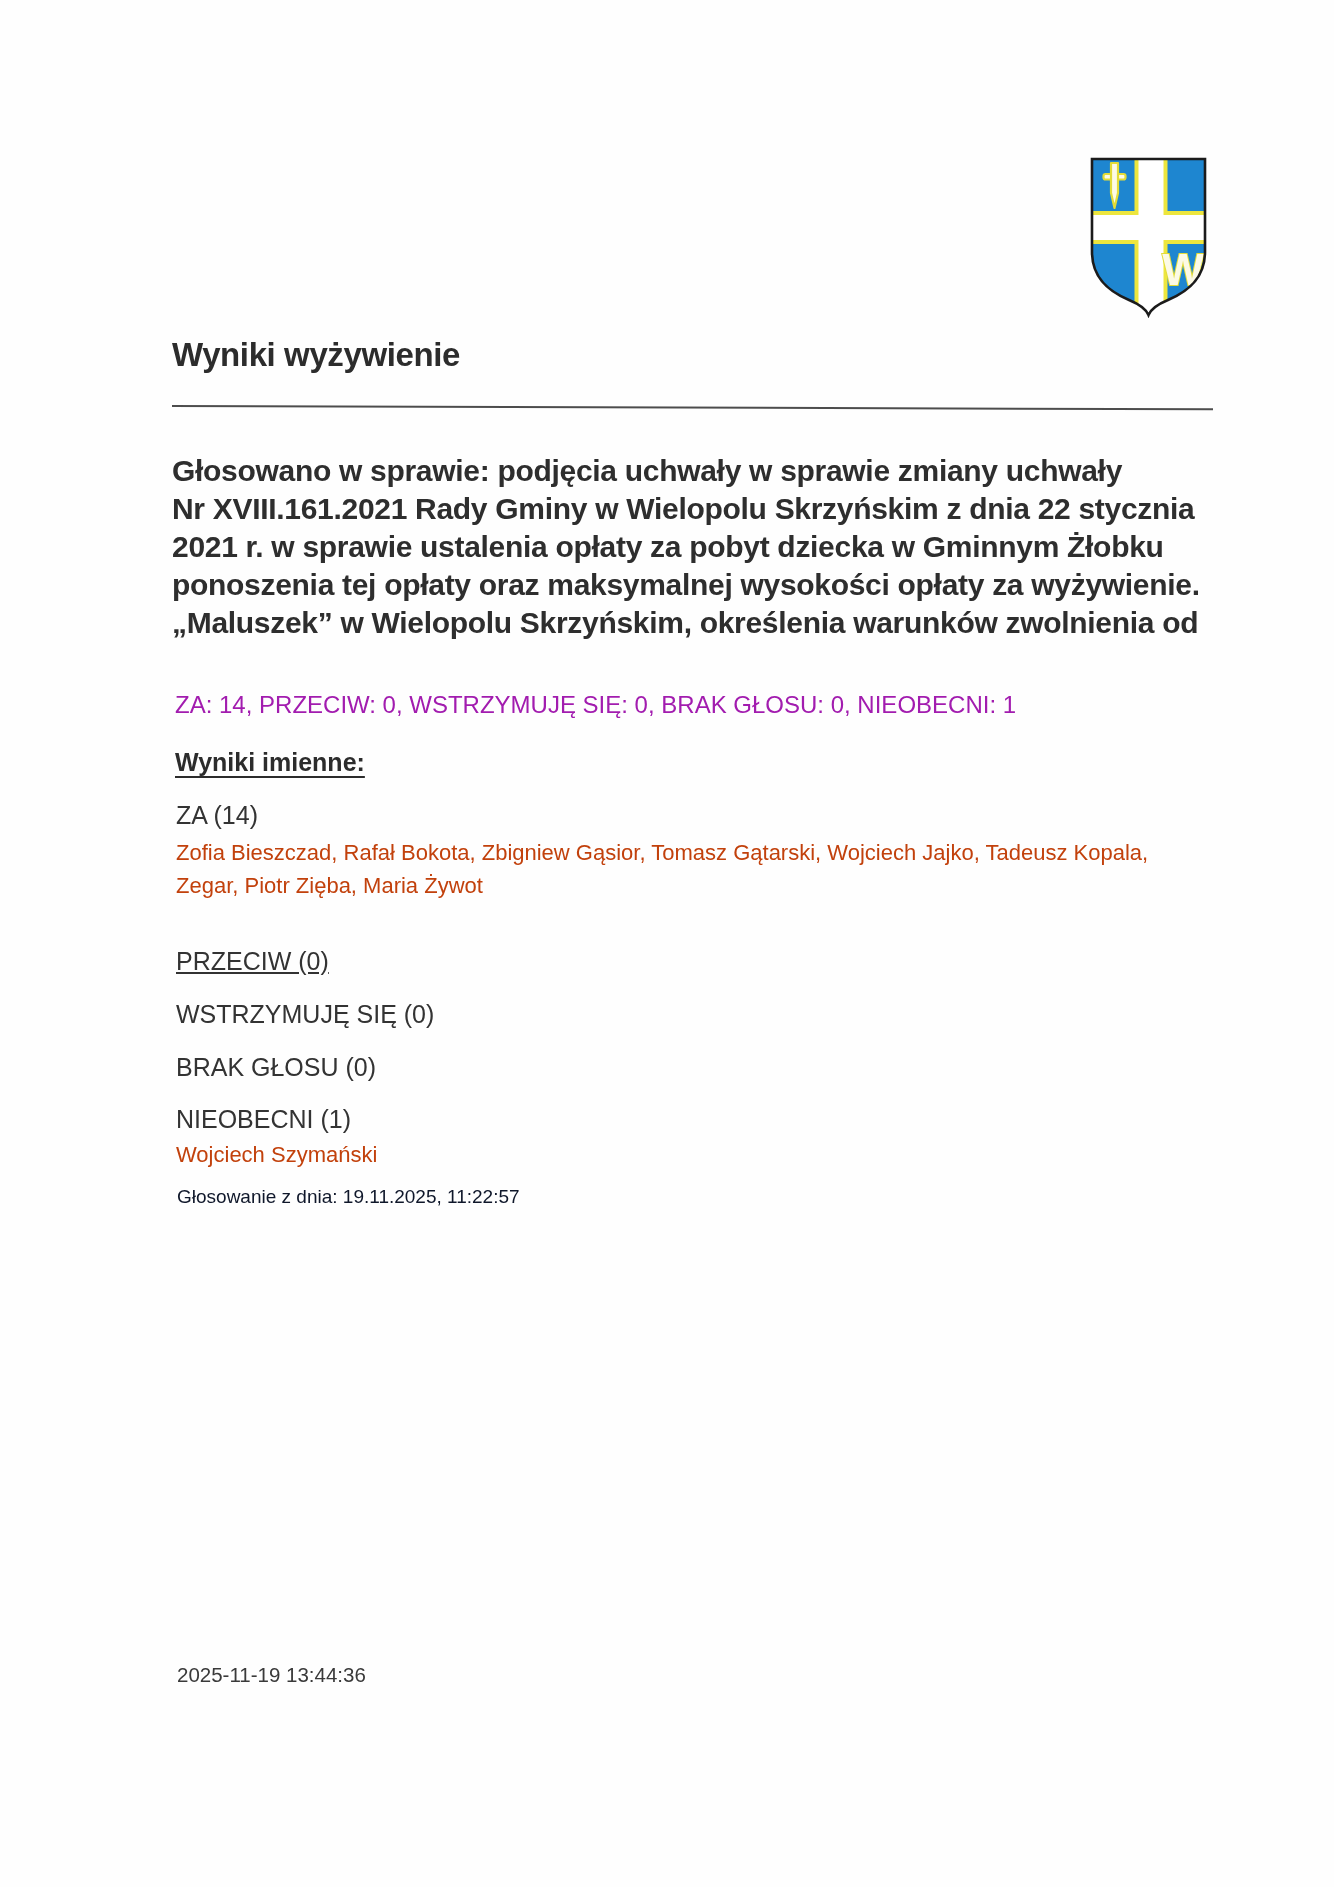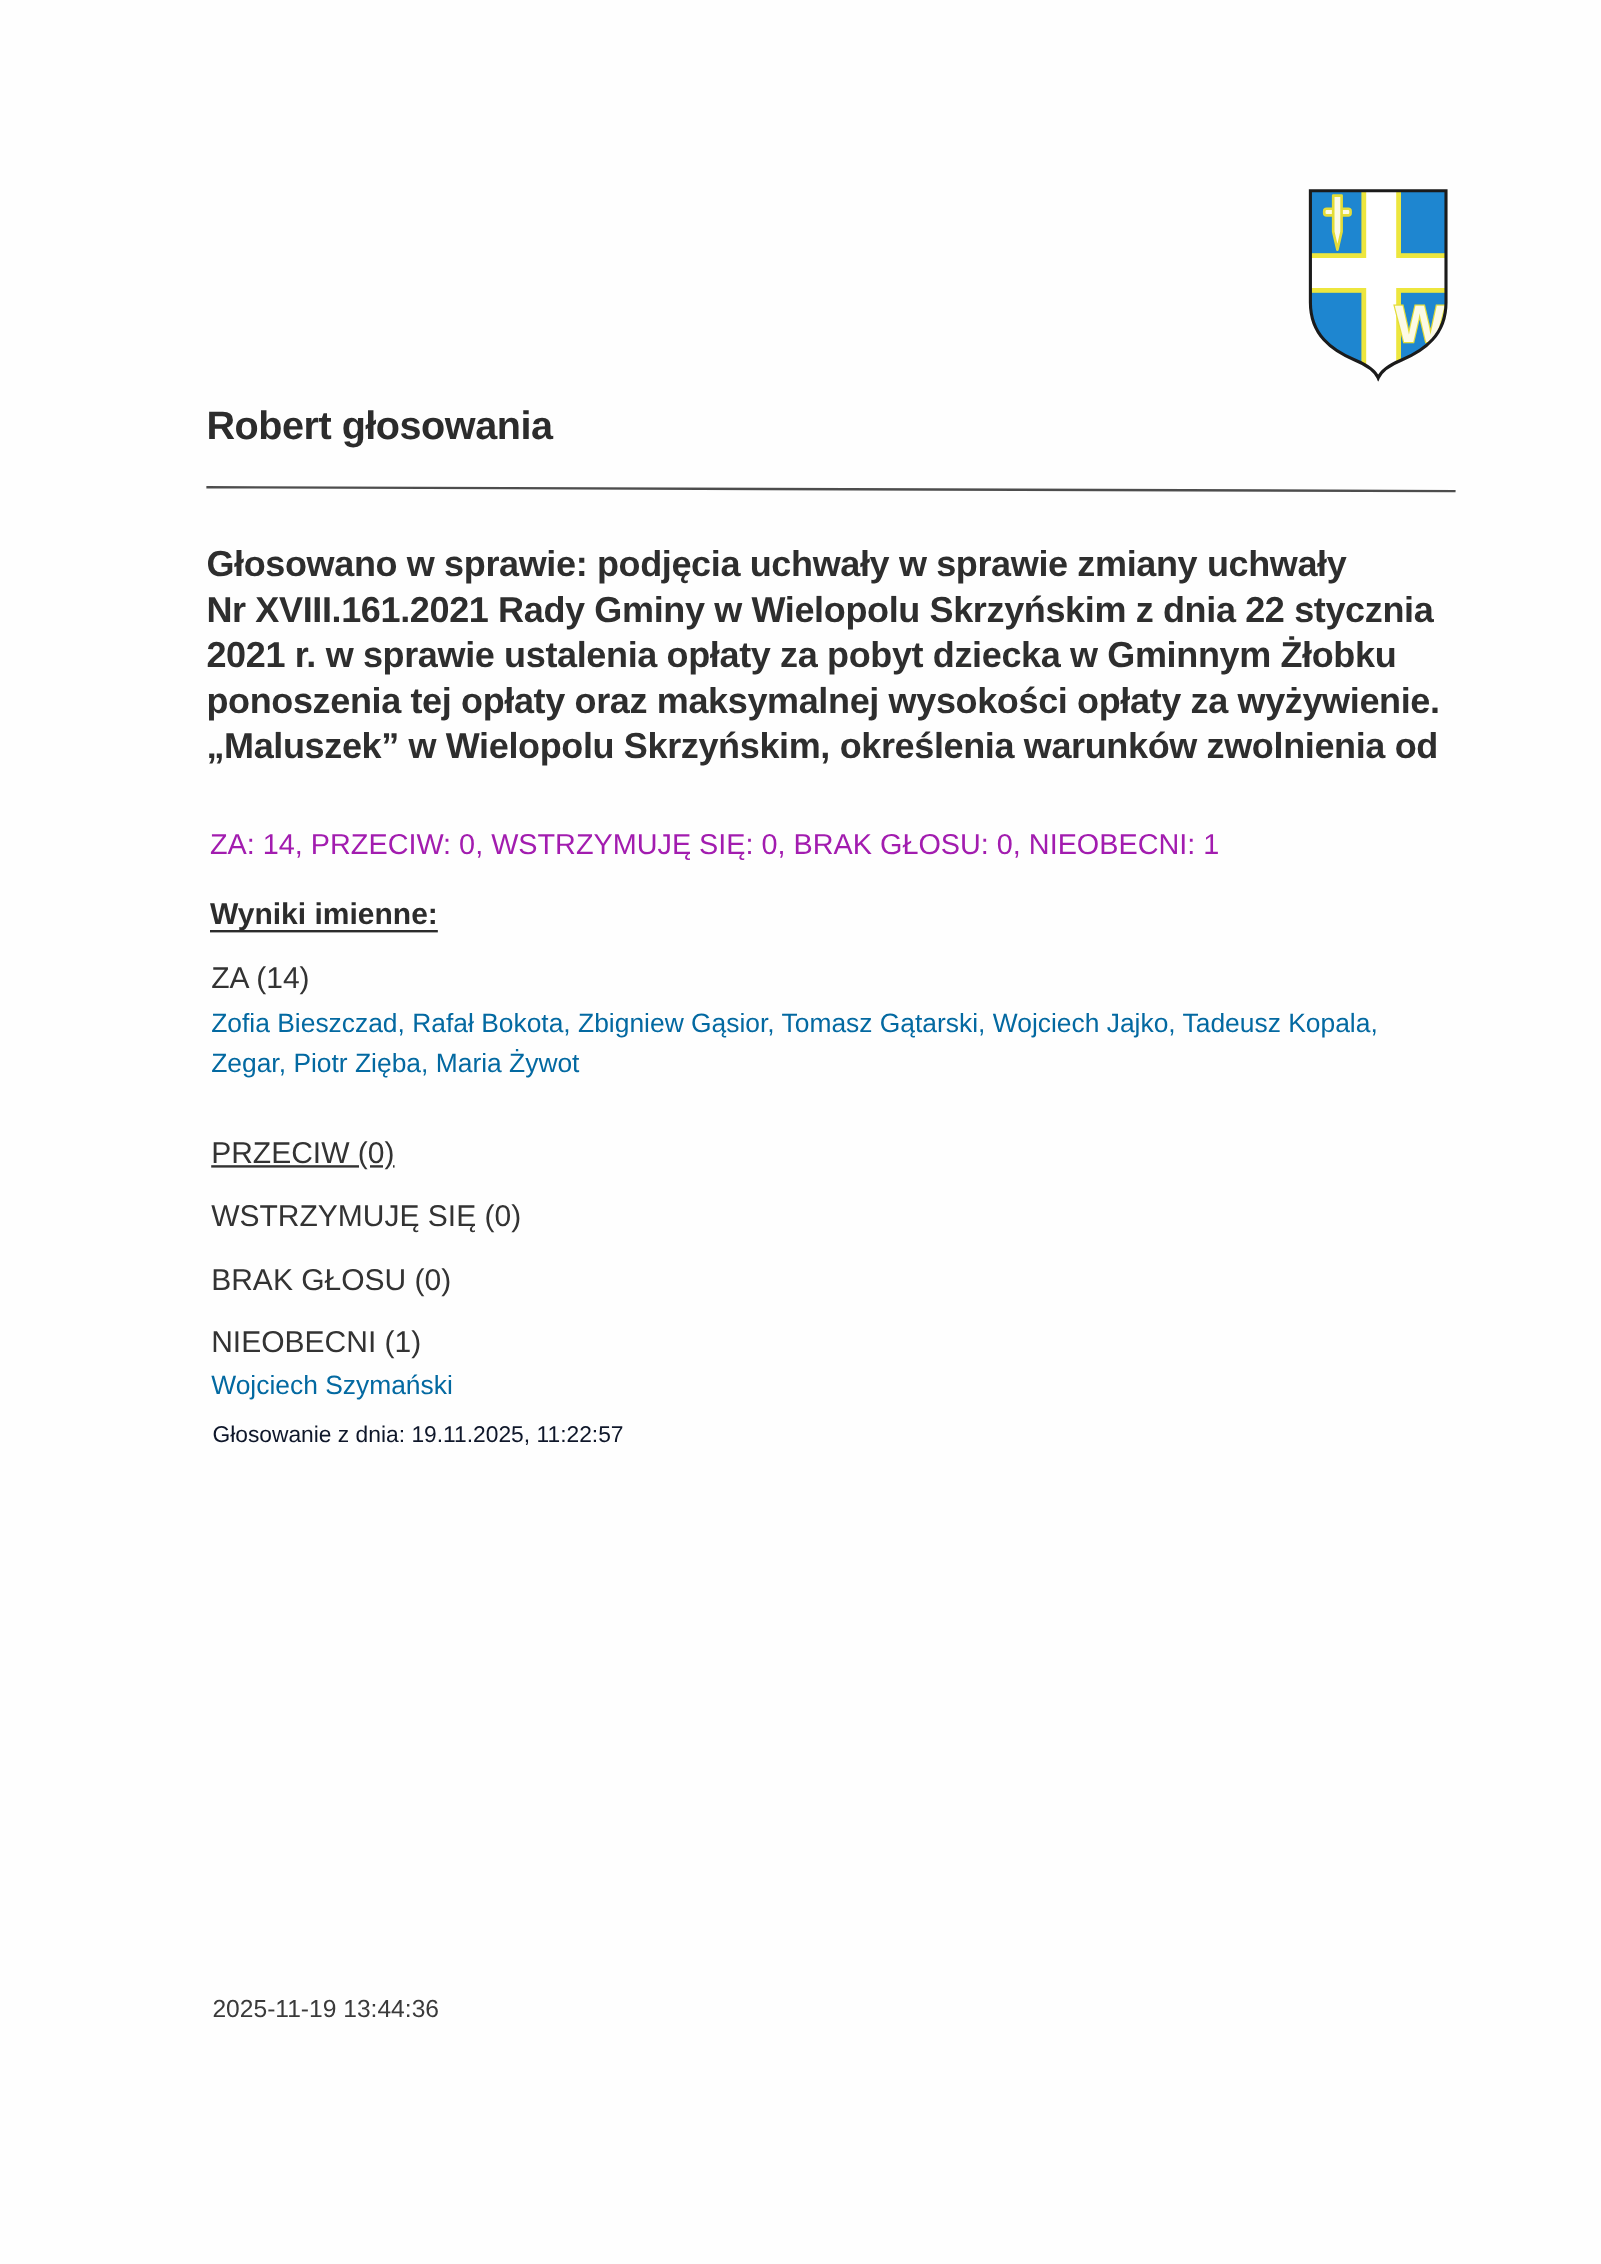--- a/index.html
+++ b/index.html
@@ -75,21 +75,21 @@
     left: 176px;
     font-size: 25px;
     color: #333;
     white-space: nowrap;
   }
   .names {
     position: absolute;
     left: 176px;
     font-size: 22px;
     line-height: 33px;
-    color: #0369a1;
+    color: #c2410c;
   }
   .names .line { white-space: nowrap; }
   .vote-date {
     position: absolute;
     left: 177px;
     top: 1186px;
     font-size: 19px;
     color: #0f172a;
     white-space: nowrap;
     text-align: right;
@@ -129,21 +129,21 @@
         <rect x="16.5" y="19" width="22" height="5.5" rx="2" fill="#FCFAE6"></rect>
         <polygon points="24,8 31,8 31,38 27.5,53 24,38" fill="#FCFAE6"></polygon>
       </g>
 
       <text x="96" y="130" text-anchor="middle" font-family="'Liberation Sans', sans-serif" font-size="44" font-weight="bold" stroke="#E3DC38" stroke-width="2" paint-order="stroke" fill="#FCFAE6">W</text>
     </g>
 
     <path d="M5,4 H118 V97 C118,124 100,137 81,145 C70,149.5 64,154 61.5,160 C59,154 53,149.5 42,145 C23,137 5,124 5,97 Z" fill="none" stroke-width="2.6" stroke="#1b1b1b"></path>
   </svg>
 
-  <div class="doc-title">Robert głosowania</div>
+  <div class="doc-title">Wyniki wyżywienie</div>
 
   <div class="rule"></div>
 
   <div class="subject">
     <div class="line">Głosowano w sprawie: podjęcia uchwały w sprawie zmiany uchwały</div>
     <div class="line">Nr XVIII.161.2021 Rady Gminy w Wielopolu Skrzyńskim z dnia 22 stycznia</div>
     <div class="line">2021 r. w sprawie ustalenia opłaty za pobyt dziecka w Gminnym Żłobku</div>
     <div class="line">ponoszenia tej opłaty oraz maksymalnej wysokości opłaty za wyżywienie.</div>
     <div class="line">„Maluszek” w Wielopolu Skrzyńskim, określenia warunków zwolnienia od</div>
   </div>

